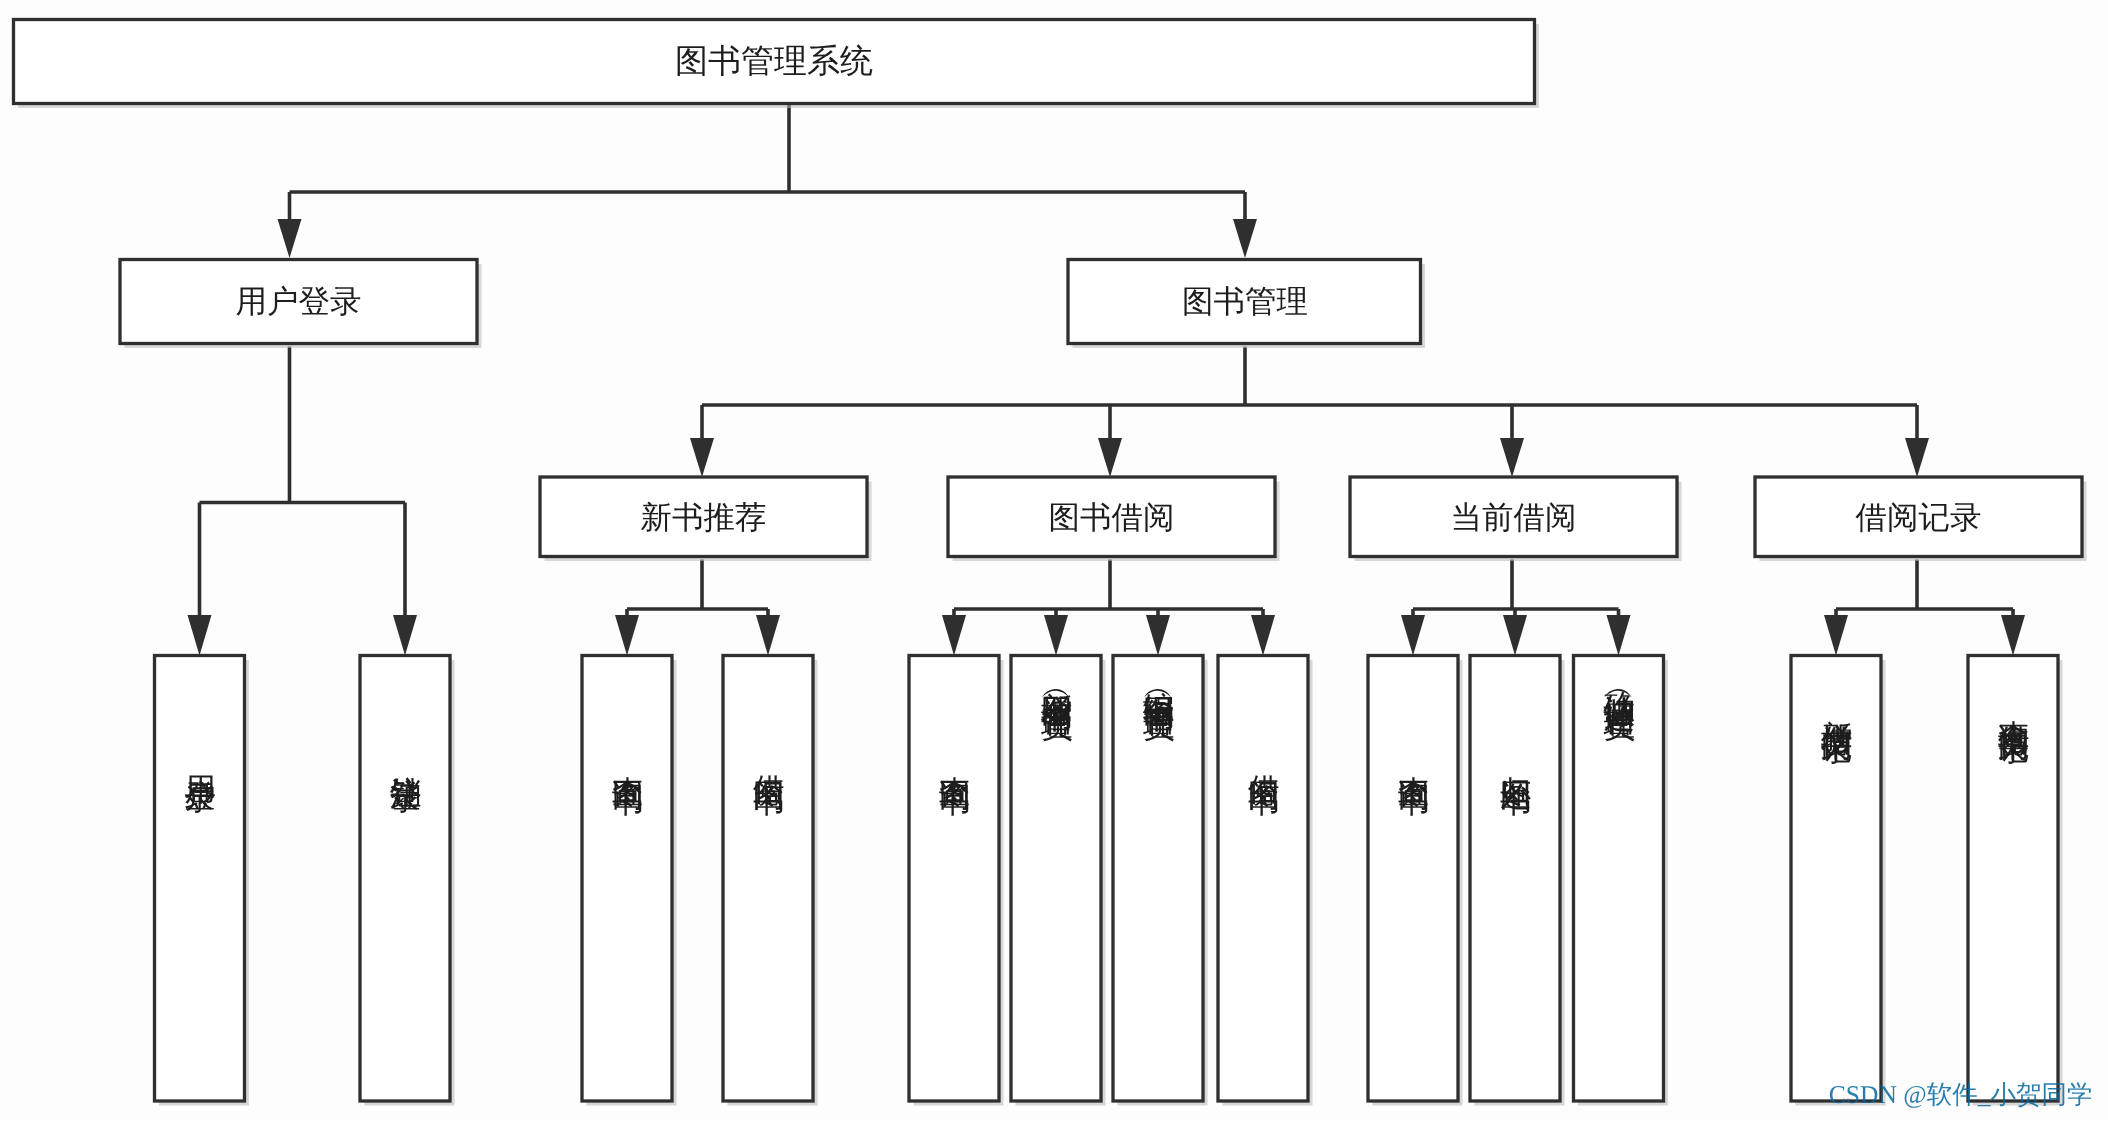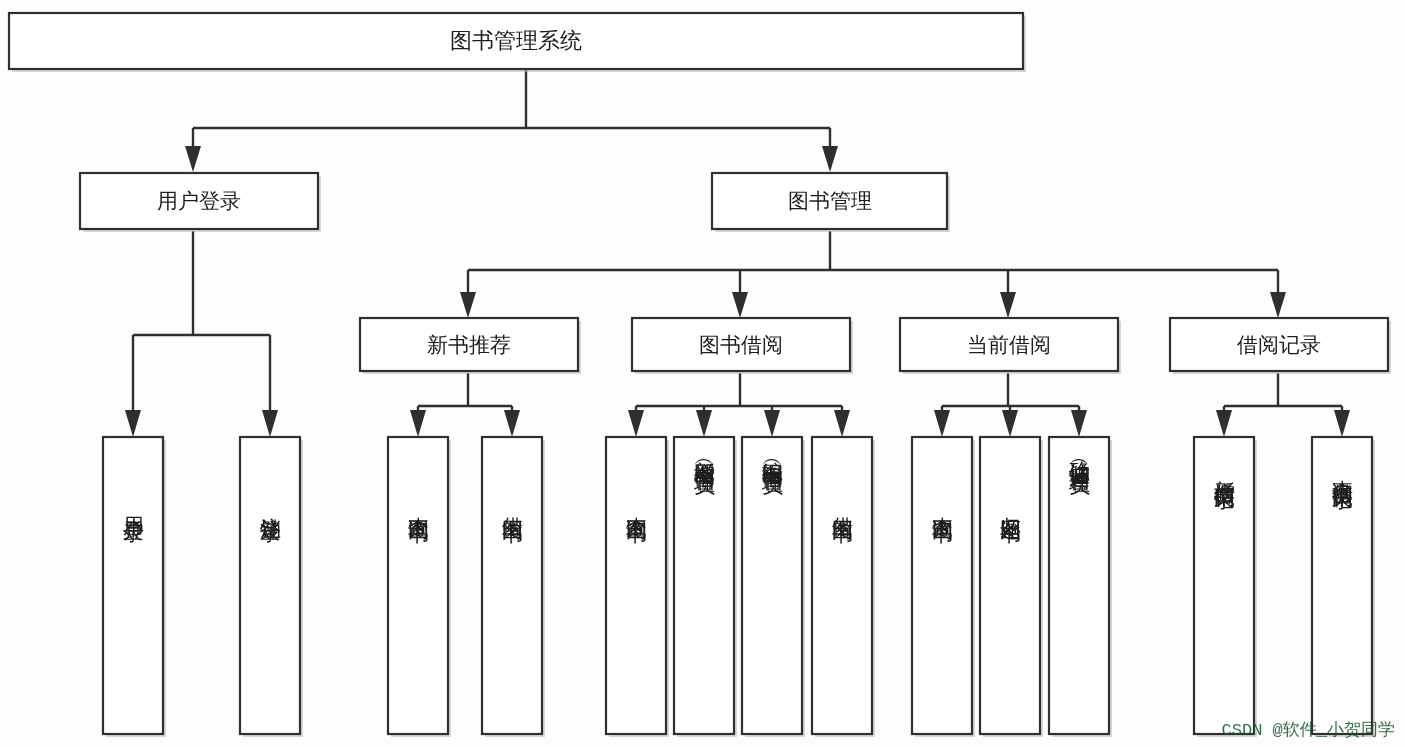--- a/index.html
+++ b/index.html
@@ -67,23 +67,23 @@
     font-size: 21px;
     color: #1d1d1d;
     letter-spacing: 2px;
     line-height: 1;
     white-space: nowrap;
   }
   .watermark {
     position: absolute;
     right: 10px;
     bottom: 6px;
-    font-family: Liberation Mono, monospace;
+    font-family: Liberation Serif, serif;
     font-size: 17px;
-    color: #14532d;
+    color: #0369a1;
     opacity: 0.85;
     white-space: nowrap;
     pointer-events: none;
   }
 </style>
 </head>
 <body>
 
 <div id="diagram-root">
 

